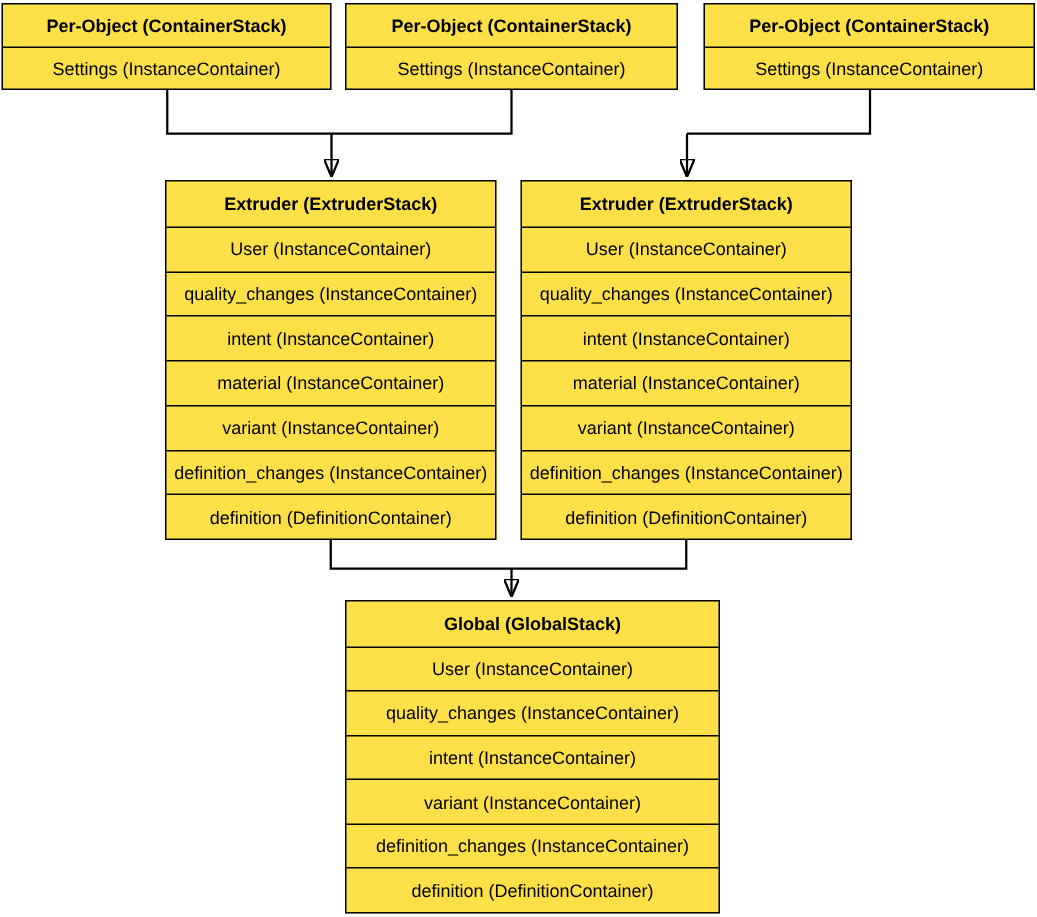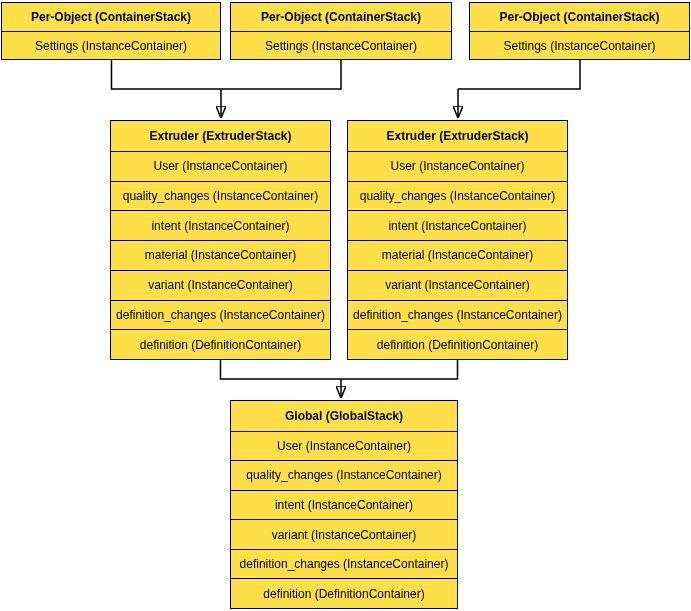--- a/index.html
+++ b/index.html
@@ -38,21 +38,21 @@
   }
   .hdr { font-weight: bold; }
   .rows { display: flex; flex-direction: column; flex: 7 1 0; text-align: center; }
   .rows .cell { border-top: 1.5px solid #000000; }
   
   .pos-b0 { left: 1px;   top: 2px;   width: 220px; height: 58px; }
   .pos-b1 { left: 230px; top: 2px;   width: 222px; height: 58px; }
   .pos-b2 { left: 469px; top: 2px;   width: 221px; height: 58px; }
   .pos-e0 { left: 110px; top: 120px; width: 221px; height: 240px; }
   .pos-e1 { left: 347px; top: 120px; width: 221px; height: 240px; }
-  .pos-g  { left: 230px; top: 400px; width: 228px; height: 209px; }
+  .pos-g  { left: 230px; top: 400px; width: 250px; height: 209px; }
   .pos-b0 .rows, .pos-b1 .rows, .pos-b2 .rows { flex: 1 1 0; }
   .pos-e0 .rows, .pos-e1 .rows { flex: 7 1 0; }
   .pos-g .rows { flex: 6 1 0; }
 </style>
 </head>
 <body>
 
 <div class="canvas">
 
   <svg class="connectors" viewBox="0 0 691 611" xmlns="http://www.w3.org/2000/svg">

